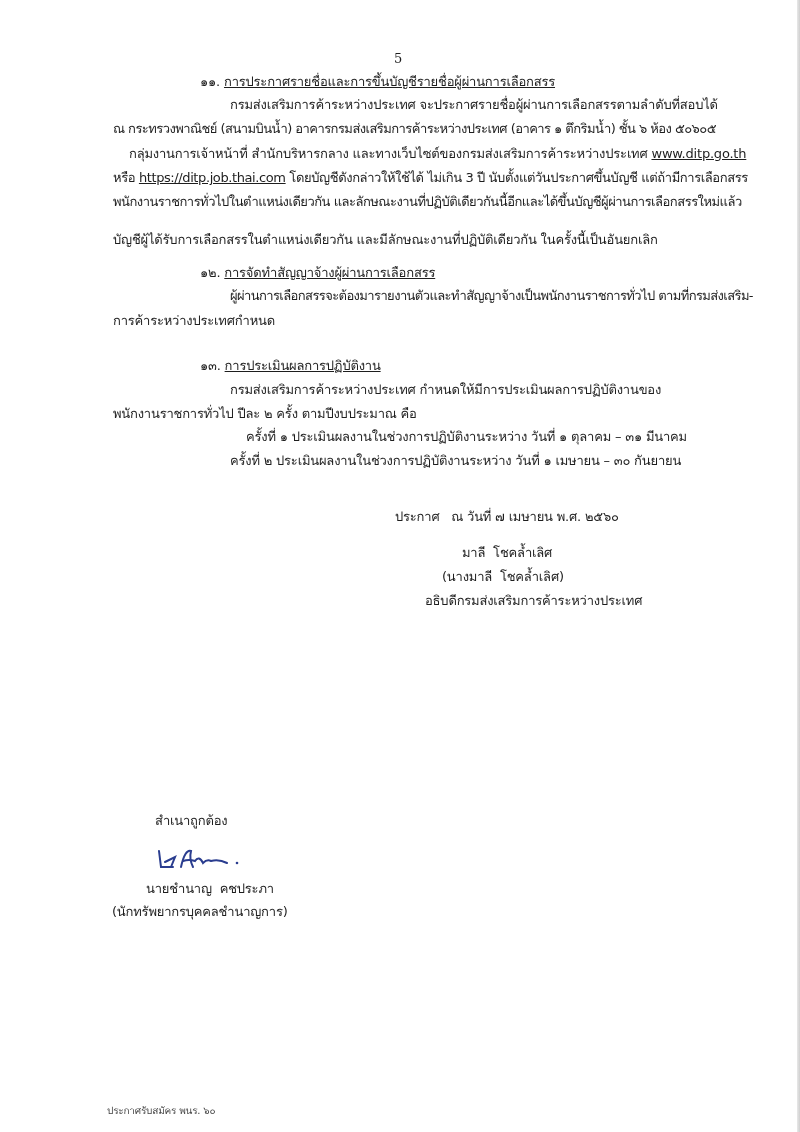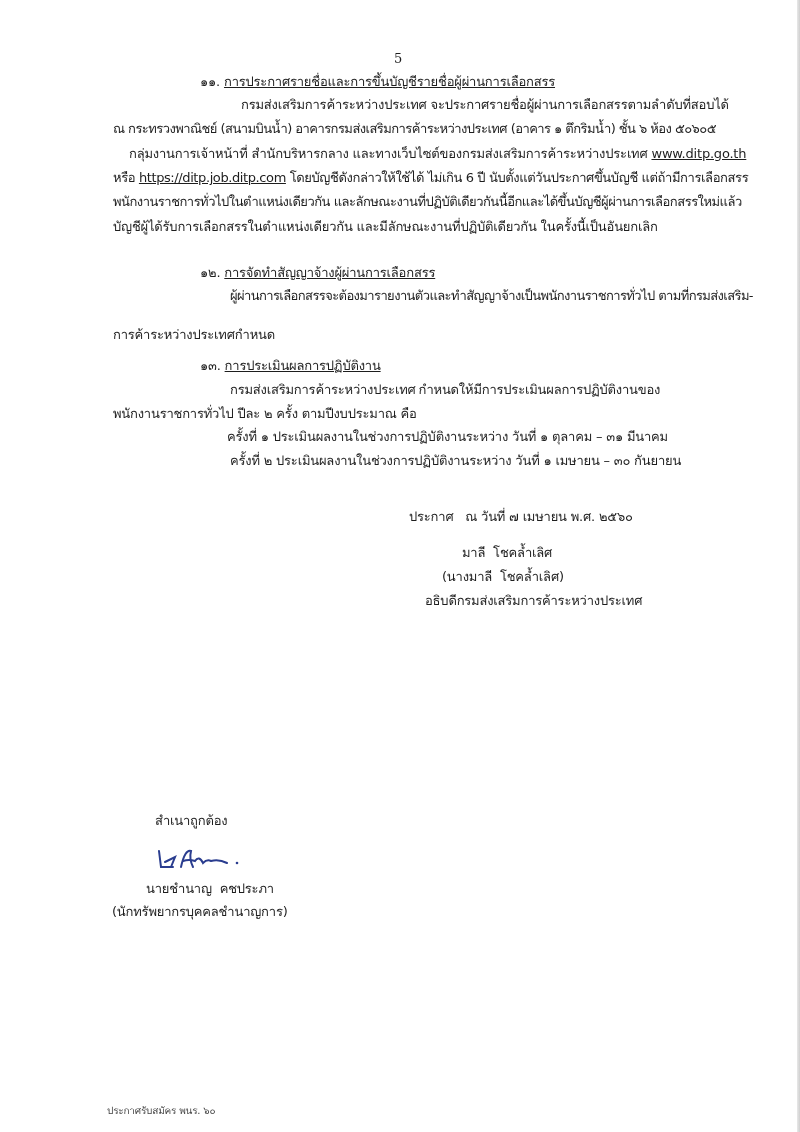--- a/index.html
+++ b/index.html
@@ -32,51 +32,51 @@
 <body>
 
 <div class="page-edge"></div>
 
 <div class="line page-num" style="left:394px; top:50px;">5</div>
 
 <div class="line" style="left:200px; top:73px;">
   <span>๑๑.</span>
   <span class="u">การประกาศรายชื่อและการขึ้นบัญชีรายชื่อผู้ผ่านการเลือกสรร</span>
 </div>
-<div class="line" style="left:241px; top:96px;">กรมส่งเสริมการค้าระหว่างประเทศ จะประกาศรายชื่อผู้ผ่านการเลือกสรรตามลำดับที่สอบได้</div>
+<div class="line" style="left:230px; top:96px;">กรมส่งเสริมการค้าระหว่างประเทศ จะประกาศรายชื่อผู้ผ่านการเลือกสรรตามลำดับที่สอบได้</div>
 <div class="line" style="left:113px; top:120px; letter-spacing:-0.55px;">ณ กระทรวงพาณิชย์ (สนามบินน้ำ) อาคารกรมส่งเสริมการค้าระหว่างประเทศ (อาคาร ๑ ตึกริมน้ำ)  ชั้น ๖ ห้อง ๕๐๖๐๕</div>
 <div class="line" style="left:113px; top:145px;margin-left:16px;">
   <span>กลุ่มงานการเจ้าหน้าที่ สำนักบริหารกลาง และทางเว็บไซต์ของกรมส่งเสริมการค้าระหว่างประเทศ</span>
   <span class="link">www.ditp.go.th</span>
 </div>
 <div class="line" style="left:113px; top:169px; letter-spacing:-0.4px;">
   <span>หรือ</span>
-  <span class="link">https://ditp.job.ditp.com</span>
-  <span>โดยบัญชีดังกล่าวให้ใช้ได้ ไม่เกิน 6 ปี นับตั้งแต่วันประกาศขึ้นบัญชี แต่ถ้ามีการเลือกสรร</span>
+  <span class="link">https://ditp.job.thai.com</span>
+  <span>โดยบัญชีดังกล่าวให้ใช้ได้ ไม่เกิน 3 ปี นับตั้งแต่วันประกาศขึ้นบัญชี แต่ถ้ามีการเลือกสรร</span>
 </div>
 <div class="line" style="left:113px; top:193px; letter-spacing:-0.5px;text-align:center;">พนักงานราชการทั่วไปในตำแหน่งเดียวกัน และลักษณะงานที่ปฏิบัติเดียวกันนี้อีกและได้ขึ้นบัญชีผู้ผ่านการเลือกสรรใหม่แล้ว</div>
-<div class="line" style="left:113px; top:218px;">บัญชีผู้ได้รับการเลือกสรรในตำแหน่งเดียวกัน และมีลักษณะงานที่ปฏิบัติเดียวกัน ในครั้งนี้เป็นอันยกเลิก</div>
+<div class="line" style="left:113px; top:231px;">บัญชีผู้ได้รับการเลือกสรรในตำแหน่งเดียวกัน และมีลักษณะงานที่ปฏิบัติเดียวกัน ในครั้งนี้เป็นอันยกเลิก</div>
 
 <div class="line" style="left:200px; top:264px;">
   <span>๑๒.</span>
   <span class="u">การจัดทำสัญญาจ้างผู้ผ่านการเลือกสรร</span>
 </div>
 <div class="line" style="left:230px; top:287px; letter-spacing:-0.6px;">ผู้ผ่านการเลือกสรรจะต้องมารายงานตัวและทำสัญญาจ้างเป็นพนักงานราชการทั่วไป ตามที่กรมส่งเสริม-</div>
-<div class="line" style="left:113px; top:312px;margin-top:14px;">การค้าระหว่างประเทศกำหนด</div>
+<div class="line" style="left:113px; top:312px;">การค้าระหว่างประเทศกำหนด</div>
 
 <div class="line" style="left:200px; top:357px;">
   <span>๑๓.</span>
   <span class="u">การประเมินผลการปฏิบัติงาน</span>
 </div>
-<div class="line" style="left:230px; top:381px;font-family:Liberation Serif, serif;">กรมส่งเสริมการค้าระหว่างประเทศ กำหนดให้มีการประเมินผลการปฏิบัติงานของ</div>
+<div class="line" style="left:230px; top:381px;">กรมส่งเสริมการค้าระหว่างประเทศ กำหนดให้มีการประเมินผลการปฏิบัติงานของ</div>
 <div class="line" style="left:113px; top:405px;">พนักงานราชการทั่วไป ปีละ ๒ ครั้ง ตามปีงบประมาณ คือ</div>
-<div class="line" style="left:227px; top:428px;text-align:right;">ครั้งที่ ๑ ประเมินผลงานในช่วงการปฏิบัติงานระหว่าง วันที่ ๑ ตุลาคม – ๓๑ มีนาคม</div>
+<div class="line" style="left:246px; top:428px;text-align:right;">ครั้งที่ ๑ ประเมินผลงานในช่วงการปฏิบัติงานระหว่าง วันที่ ๑ ตุลาคม – ๓๑ มีนาคม</div>
 <div class="line" style="left:230px; top:452px;">ครั้งที่ ๒ ประเมินผลงานในช่วงการปฏิบัติงานระหว่าง วันที่ ๑ เมษายน – ๓๐ กันยายน</div>
 
-<div class="line" style="left:409px; top:508px; white-space:pre;text-align:center;">ประกาศ   ณ วันที่ ๗ เมษายน พ.ศ. ๒๕๖๐</div>
+<div class="line" style="left:395px; top:508px; white-space:pre;text-align:center;">ประกาศ   ณ วันที่ ๗ เมษายน พ.ศ. ๒๕๖๐</div>
 <div class="line" style="left:462px; top:544px; white-space:pre;">มาลี  โชคล้ำเลิศ</div>
 <div class="line" style="left:442px; top:568px; white-space:pre;">(นางมาลี  โชคล้ำเลิศ)</div>
 <div class="line" style="left:425px; top:592px;">อธิบดีกรมส่งเสริมการค้าระหว่างประเทศ</div>
 
 <div class="line" style="left:155px; top:812px;">สำเนาถูกต้อง</div>
 <div class="signature" style="position:absolute; left:155px; top:845px;">
   <svg width="90" height="28" viewBox="0 0 90 28">
     <path d="M4 6 L6 22 L18 22" fill="none" stroke="#2a3d8f" stroke-width="2" stroke-linecap="round"></path>
     <path d="M10 17 L20 12 L16 22" fill="none" stroke="#2a3d8f" stroke-width="2" stroke-linecap="round"></path>
     <path d="M26 22 Q30 4 36 6 Q34 14 38 22" fill="none" stroke="#2a3d8f" stroke-width="2" stroke-linecap="round"></path>

